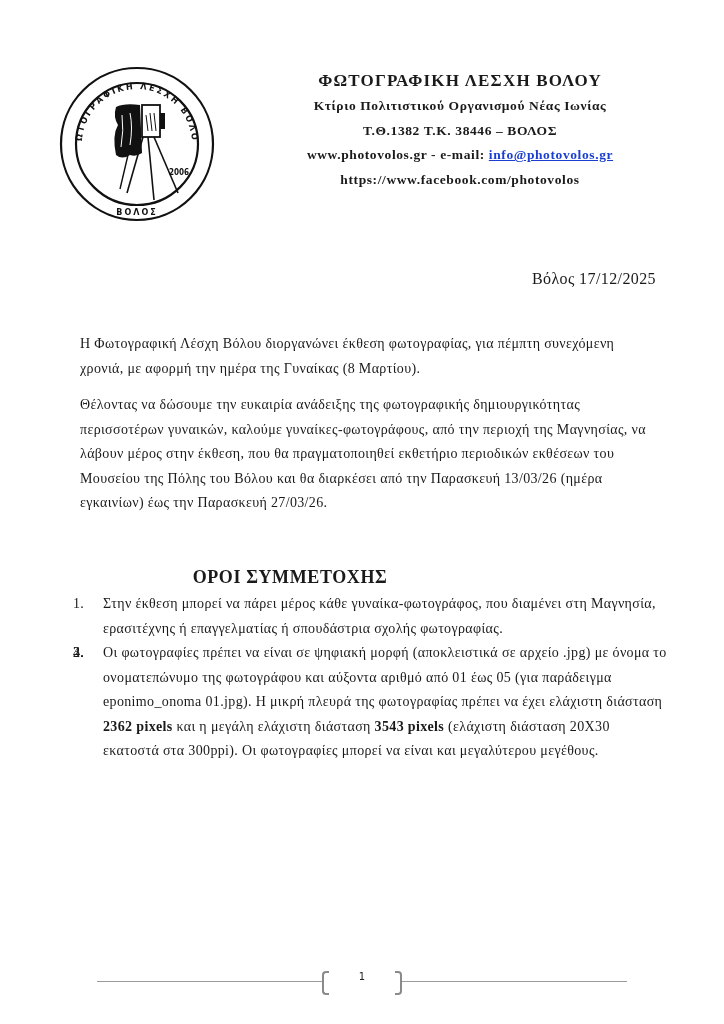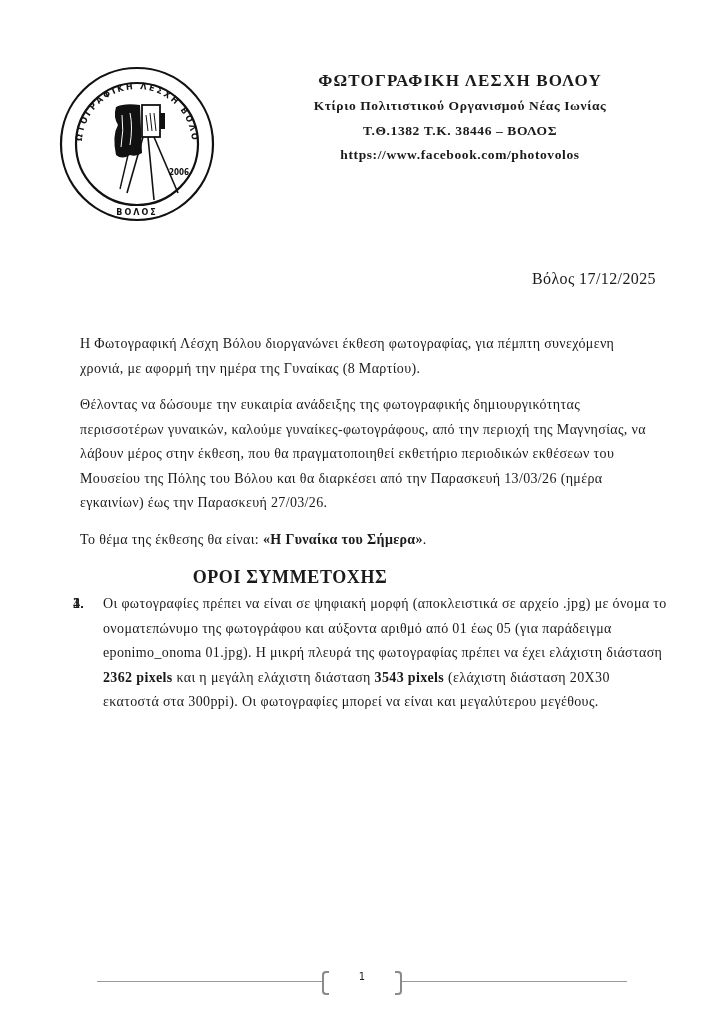--- a/index.html
+++ b/index.html
@@ -168,35 +168,38 @@
     <line x1="96" y1="72" x2="120" y2="128" stroke="#111" stroke-width="1.6"></line>
     <line x1="70" y1="90" x2="62" y2="124" stroke="#111" stroke-width="1.4"></line>
     <text x="121" y="110" text-anchor="middle" font-family="'DejaVu Sans Condensed','DejaVu Sans',sans-serif" font-size="8" font-weight="bold" fill="#111">2006</text>
   </svg>
 </div>
 
 <div class="letterhead">
   <div class="org-name">ΦΩΤΟΓΡΑΦΙΚΗ ΛΕΣΧΗ ΒΟΛΟΥ</div>
   <div class="line">Κτίριο Πολιτιστικού Οργανισμού Νέας Ιωνίας</div>
   <div class="line">Τ.Θ.1382 Τ.Κ. 38446 – ΒΟΛΟΣ</div>
+  <div class="line">
+    <span>www.photovolos.gr - e-mail: </span><a>info@photovolos.gr</a>
+  </div>
   <div class="line">https://www.facebook.com/photovolos</div>
 </div>
 
 <div class="date">Βόλος 17/12/2025</div>
 
 <div class="body-text">
   <p>Η Φωτογραφική Λέσχη Βόλου διοργανώνει έκθεση φωτογραφίας, για πέμπτη συνεχόμενη  χρονιά, με αφορμή την ημέρα της Γυναίκας (8 Μαρτίου).</p>
   <p>Θέλοντας να δώσουμε την ευκαιρία ανάδειξης της φωτογραφικής δημιουργικότητας περισσοτέρων γυναικών, καλούμε γυναίκες-φωτογράφους, από την περιοχή της Μαγνησίας, να λάβουν μέρος στην έκθεση, που θα πραγματοποιηθεί εκθετήριο περιοδικών εκθέσεων του Μουσείου της Πόλης του Βόλου και θα διαρκέσει από την Παρασκευή 13/03/26 (ημέρα εγκαινίων) έως την Παρασκευή 27/03/26.</p>
-  <p><span>Το θέμα της έκθεσης θα είναι: </span><b>«Η Γυναίκα του Σήμερα»</b><span>.</span></p>
 </div>
 
 <div class="section-title">ΟΡΟΙ ΣΥΜΜΕΤΟΧΗΣ</div>
 <ol class="terms">
   <li>
     <span class="num">1.</span>
+    <span>Στην έκθεση μπορεί να πάρει μέρος κάθε γυναίκα-φωτογράφος, που διαμένει στη Μαγνησία, ερασιτέχνης ή επαγγελματίας ή σπουδάστρια σχολής φωτογραφίας.</span>
   </li>
   <li>
     <span class="num">2.</span>
   </li>
   <li>
     <span class="num">3.</span>
   </li>
   <li>
     <span class="num">4.</span>
     <span><span>Οι  φωτογραφίες πρέπει να είναι σε ψηφιακή μορφή (αποκλειστικά σε αρχείο .jpg) με όνομα το ονοματεπώνυμο της φωτογράφου και αύξοντα αριθμό από 01 έως 05 (για παράδειγμα eponimo_onoma 01.jpg). Η μικρή πλευρά της φωτογραφίας πρέπει να έχει ελάχιστη διάσταση </span><b>2362 pixels</b><span> και η μεγάλη ελάχιστη διάσταση </span><b>3543 pixels</b><span> (ελάχιστη διάσταση 20Χ30 εκατοστά στα 300ppi). Οι φωτογραφίες μπορεί να είναι και μεγαλύτερου μεγέθους.</span></span>

